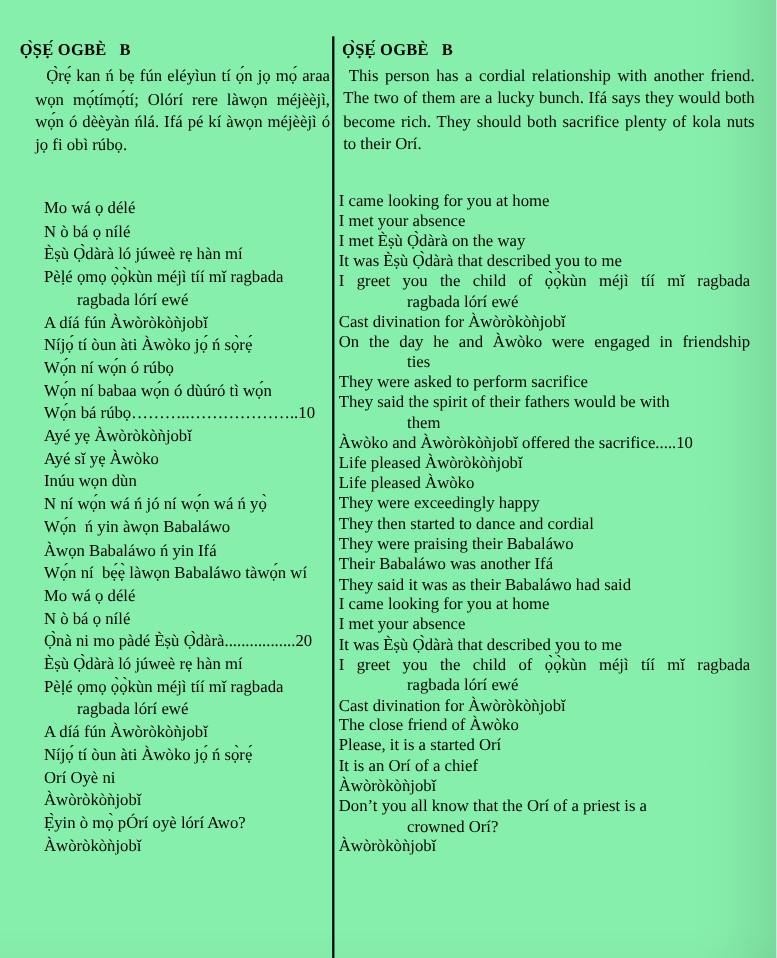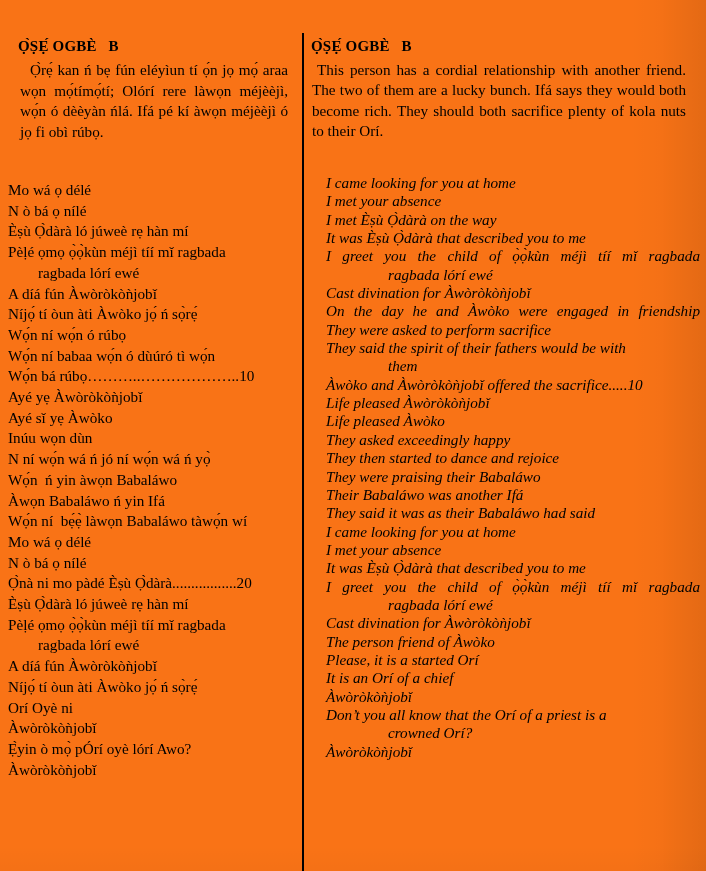--- a/index.html
+++ b/index.html
@@ -6,21 +6,21 @@
   html, body {
     margin: 0;
     padding: 0;
     background: #ffffff;
   }
 
   .page {
     position: relative;
     width: 706px;
     height: 871px;
-    background: #f97316;
+    background: #86efac;
     overflow: hidden;
     font-family: "Liberation Serif", "DejaVu Serif", serif;
     color: #000000;
   }
 
   
   .scan-shadow {
     position: absolute;
     top: 0;
     right: 0;
@@ -81,21 +81,21 @@
   .col-right .heading { margin: 0 0 0 3px; }
 
   .intro {
     text-align: justify;
     font-size: 15.2px;
     margin: 0;
   }
 
   .col-left .intro {
     width: 268px;
-    margin-left: 20px;
+    margin-left: 32px;
     line-height: 20.6px;
     text-indent: 10px;
   }
 
   .col-right .intro {
     width: 374px;
     margin-left: 4px;
     line-height: 20.4px;
     text-indent: 5px;
   }
@@ -106,24 +106,24 @@
     list-style: none;
   }
 
   .verse li {
     font-size: 15.2px;
     white-space: pre;
     margin: 0;
     padding: 0;
   }
 
-  .col-left .verse { margin-left: 8px; }
+  .col-left .verse { margin-left: 40px; }
   .col-left .verse li { line-height: 20.7px; }
 
-  .col-right .verse { margin-left: 18px; font-style: italic; }
+  .col-right .verse { margin-left: 0; }
   .col-right .verse li { line-height: 18.35px; }
 
   
   .verse li.indent { text-align: center; }
   .col-left .verse li.indent { padding-left: 30px; text-align: left; }
   .col-right .verse li.indent { padding-left: 62px; text-align: left; }
 
   
   .verse li.justify {
     white-space: normal;
@@ -186,38 +186,39 @@
 
     <ul class="verse" id="right-verse" style="position:absolute; top:174px; left:0;">
         <li class="">I came looking for you at home</li>
         <li class="">I met your absence</li>
         <li class="">I met Èṣù Ọ̀dàrà on the way</li>
         <li class="">It was Èṣù Ọ̀dàrà that described you to me</li>
         <li class="justify">I greet you the child of ọ̀ọ̀kùn méjì tíí mǐ ragbada</li>
         <li class="indent">ragbada lórí ewé</li>
         <li class="">Cast divination for Àwòròkòǹjobǐ</li>
         <li class="justify">On the day he and Àwòko were engaged in friendship</li>
+        <li class="indent">ties</li>
         <li class="">They were asked to perform sacrifice</li>
         <li class="">They said the spirit of their fathers would be with</li>
         <li class="indent">them</li>
         <li class="">Àwòko and Àwòròkòǹjobǐ offered the sacrifice.....10</li>
         <li class="">Life pleased Àwòròkòǹjobǐ</li>
         <li class="">Life pleased Àwòko</li>
-        <li class="">They asked exceedingly happy</li>
-        <li class="">They then started to dance and rejoice</li>
+        <li class="">They were exceedingly happy</li>
+        <li class="">They then started to dance and cordial</li>
         <li class="">They were praising their Babaláwo</li>
         <li class="">Their Babaláwo was another Ifá</li>
         <li class="">They said it was as their Babaláwo had said</li>
         <li class="">I came looking for you at home</li>
         <li class="">I met your absence</li>
         <li class="">It was Èṣù Ọ̀dàrà that described you to me</li>
         <li class="justify">I greet you the child of ọ̀ọ̀kùn méjì tíí mǐ ragbada</li>
         <li class="indent">ragbada lórí ewé</li>
         <li class="">Cast divination for Àwòròkòǹjobǐ</li>
-        <li class="">The person friend of Àwòko</li>
+        <li class="">The close friend of Àwòko</li>
         <li class="">Please, it is a started Orí</li>
         <li class="">It is an Orí of a chief</li>
         <li class="">Àwòròkòǹjobǐ</li>
         <li class="">Don’t you all know that the Orí of a priest is a</li>
         <li class="indent">crowned Orí?</li>
         <li class="">Àwòròkòǹjobǐ</li>
       </ul>
   </div>
 
   <div class="scan-shadow"></div>

